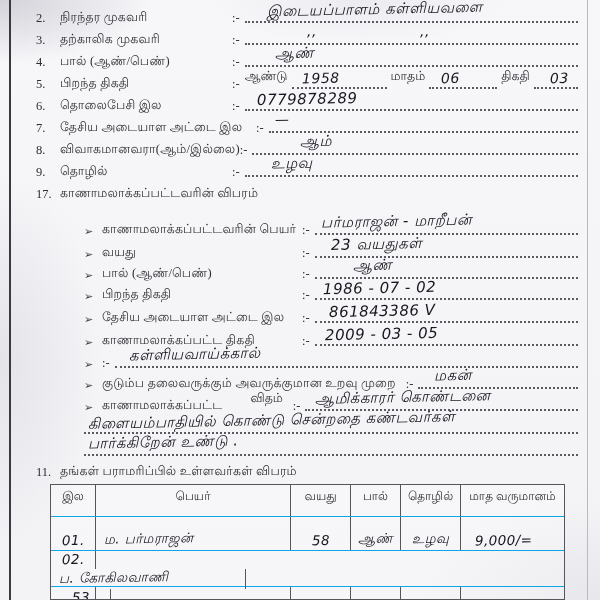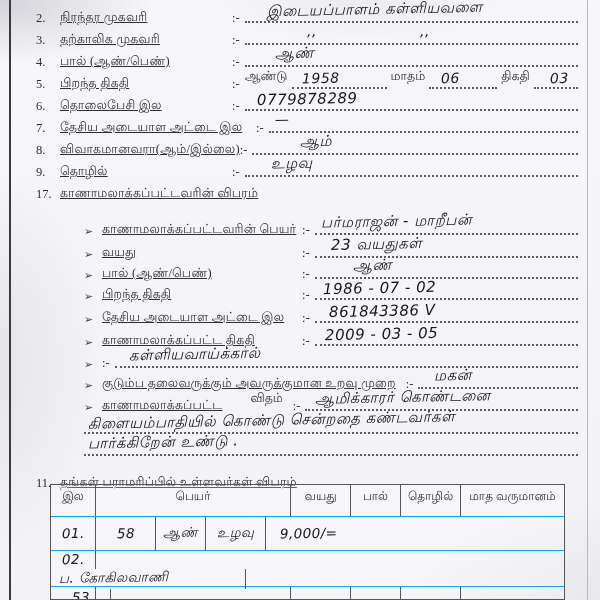--- a/index.html
+++ b/index.html
@@ -20,21 +20,21 @@
   .edge-left{position:absolute;left:9px;top:0;bottom:0;width:2px;background:#3a3a40;}
   .edge-right{position:absolute;left:587px;top:0;bottom:0;width:1px;background:#b9b9c1;}
 
   .row{
     position:absolute;left:36px;right:20px;height:24px;
     display:flex;align-items:flex-end;
     font-size:12.5px;color:#2e2e33;white-space:nowrap;
   }
   .srow{left:84px;}
   .num{width:24px;flex:none;}
-  .lbl{flex:none;letter-spacing:.2px;text-decoration:underline;}
+  .lbl{flex:none;letter-spacing:.2px;}
   .w-main{width:172px;}
   .w-sub{width:200px;}
   .bullet{width:18px;flex:none;font-size:11px;color:#3a3a40;}
   .pfx{flex:none;margin:0 3px 0 0;}
   .inlbl{flex:none;margin:7px 2px;}
   .dotline{
     flex:1;position:relative;height:18px;align-self:flex-end;
     border-bottom:2px dotted #5a5a62;margin:0 2px 3px 2px;
   }
   .dfix{flex:none;}
@@ -64,21 +64,21 @@
     font-size:12px;color:#2e2e33;overflow:hidden;
   }
   .cell:last-child{border-right:none;}
   .c0{width:45px;flex:none;}
   .c1{width:195px;flex:none;}
   .c2{width:60px;flex:none;}
   .c3{width:50px;flex:none;}
   .c4{width:60px;flex:none;}
   .c5{flex:1;}
   .th .cell{align-items:flex-start;padding-top:4px;}
-  .tr1 .cell,.tr2 .cell{align-items:center;padding-bottom:2px;}
+  .tr1 .cell,.tr2 .cell{align-items:flex-end;padding-bottom:2px;}
   .cell .hwc{
     font-family:"DejaVu Sans",sans-serif;font-style:italic;
     font-size:13.5px;color:#17171f;white-space:nowrap;
     transform:rotate(-1deg);letter-spacing:.4px;
   }
   .cell.left{justify-content:flex-start;padding-left:8px;}
 </style>
 </head>
 <body>
 
@@ -257,38 +257,41 @@
   <span class="dotline" style="margin-left:0">
     <span class="hw hw-big" style="left:4px">கிளையம்பாதியில் கொண்டு சென்றதை கண்டவர்கள்</span>
   </span>
 </div>
 <div class="row srow" style="top:435px">
   <span class="dotline" style="margin-left:0">
     <span class="hw hw-big" style="left:4px">பார்க்கிறேன் உண்டு .</span>
   </span>
 </div>
 
-<div class="row" style="top:467px">
+<div class="row" style="top:456px">
   <span class="num">11.</span>
   <span class="lbl">தங்கள் பராமரிப்பில் உள்ளவர்கள் விபரம்</span>
 </div>
 
 <div class="tbl">
   <div class="trow th">
     <div class="cell c0">இல</div>
     <div class="cell c1">பெயர்</div>
     <div class="cell c2">வயது</div>
     <div class="cell c3">பால்</div>
     <div class="cell c4">தொழில்</div>
     <div class="cell c5">மாத வருமானம்</div>
   </div>
   <div class="trow tr1">
     <div class="cell c0">
         <span class="hwc">01.</span>
       </div>
+    <div class="cell c1 left">
+        <span class="hwc">ம. பர்மராஜன்</span>
+      </div>
     <div class="cell c2">
         <span class="hwc">58</span>
       </div>
     <div class="cell c3">
         <span class="hwc">ஆண்</span>
       </div>
     <div class="cell c4">
         <span class="hwc">உழவு</span>
       </div>
     <div class="cell c5 left" style="padding-left:14px">

